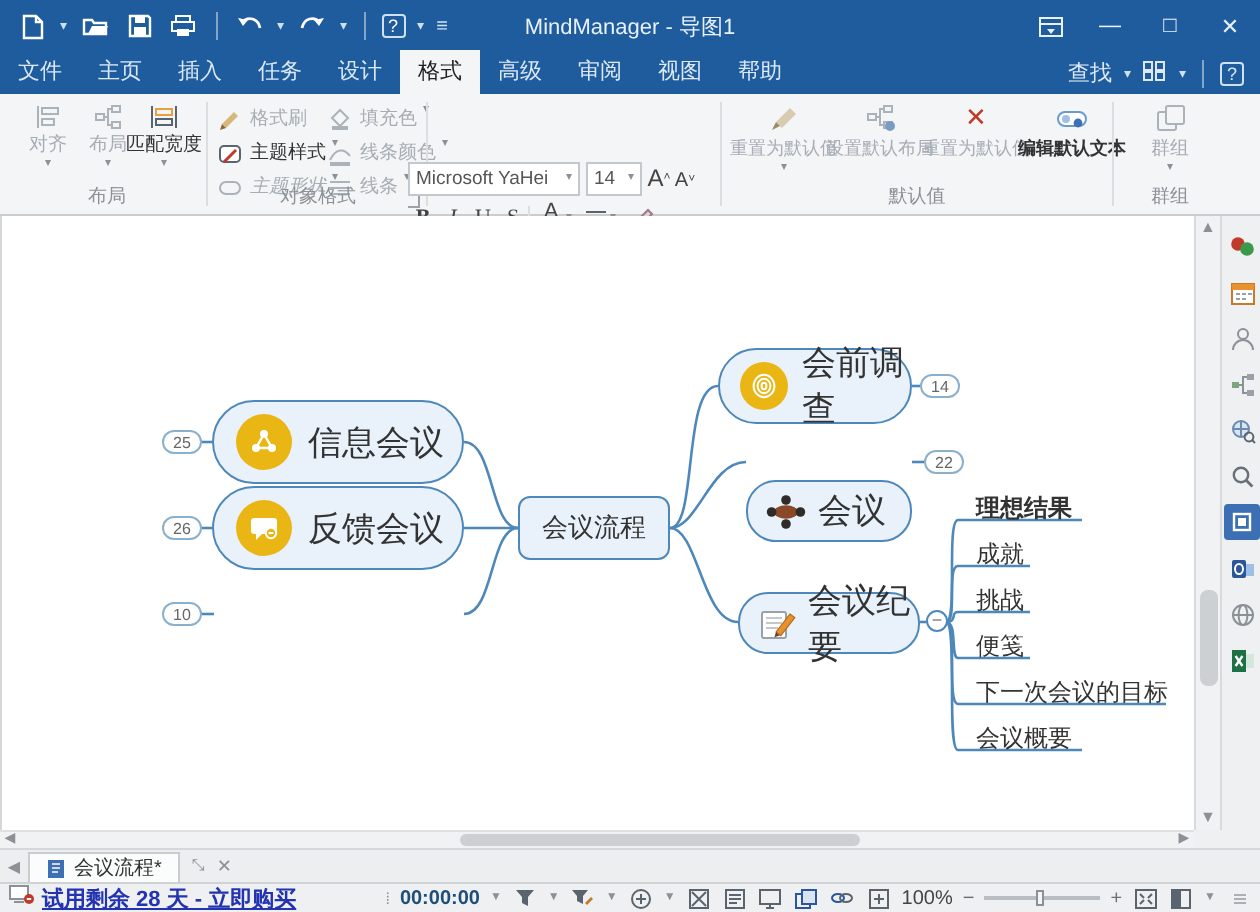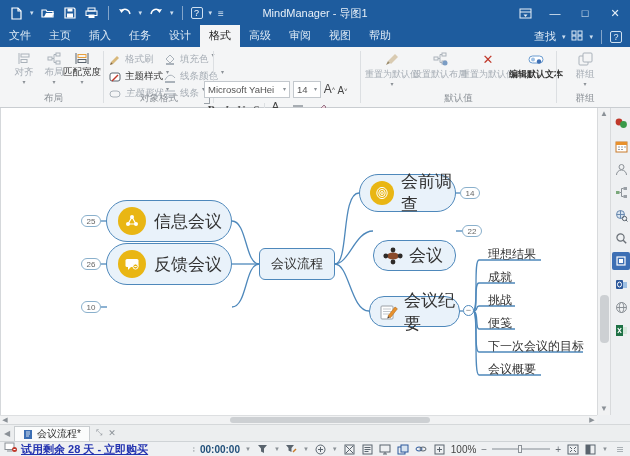--- a/index.html
+++ b/index.html
@@ -470,21 +470,21 @@
       <span>会议纪要</span>
     </div>
 
     <div class="badge" style="left:80px;top:107px;">25</div>
     <div class="badge" style="left:80px;top:150px;">26</div>
     <div class="badge" style="left:80px;top:193px;">10</div>
     <div class="badge" style="left:459px;top:79px;">14</div>
     <div class="badge" style="left:461px;top:117px;">22</div>
     <div class="collapse" style="left:462px;top:197px;">−</div>
 
-    <span class="subtopic" style="left:487px;top:138px;">理想结果</span>
+    <span class="subtopic" style="left:487px;top:138px;font-weight:bold;">理想结果</span>
     <span class="subtopic" style="left:487px;top:161px;">成就</span>
     <span class="subtopic" style="left:487px;top:184px;">挑战</span>
     <span class="subtopic" style="left:487px;top:207px;">便笺</span>
     <span class="subtopic" style="left:487px;top:230px;">下一次会议的目标</span>
     <span class="subtopic" style="left:487px;top:253px;">会议概要</span>
   </div>
 
   <div class="vscroll">
     <span class="arr" style="top:0;">▲</span>
     <div class="vthumb"></div>

